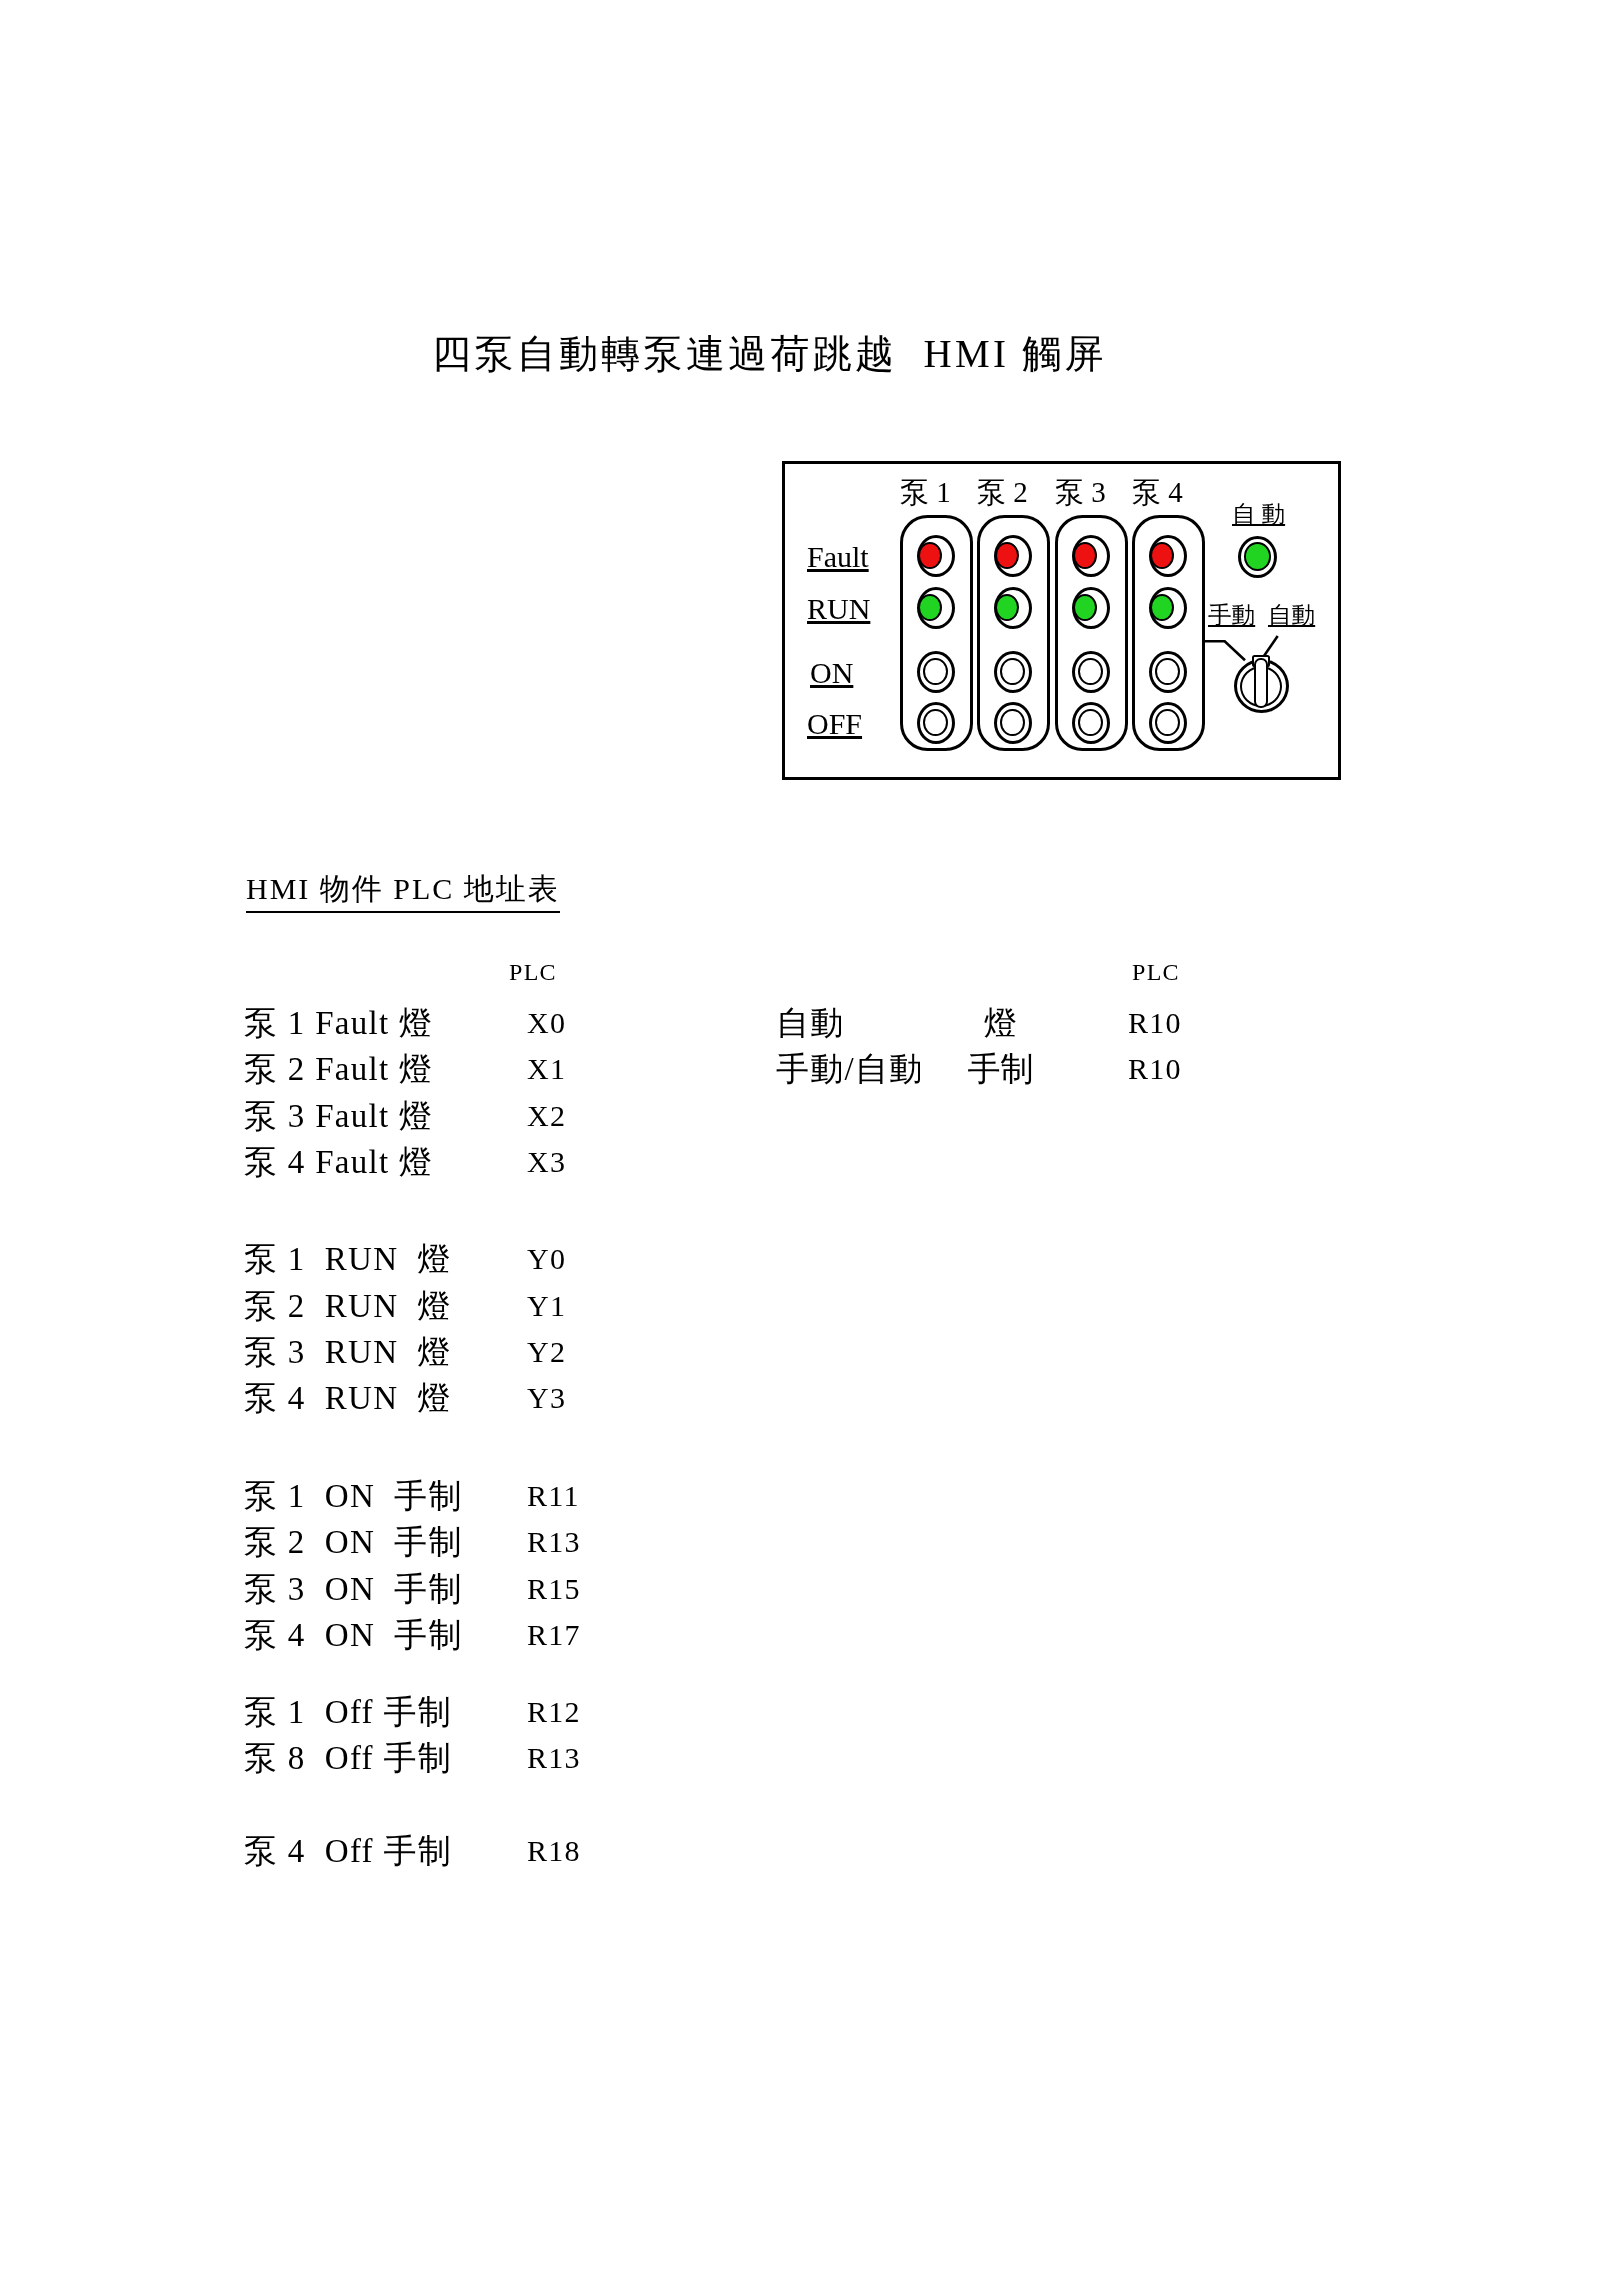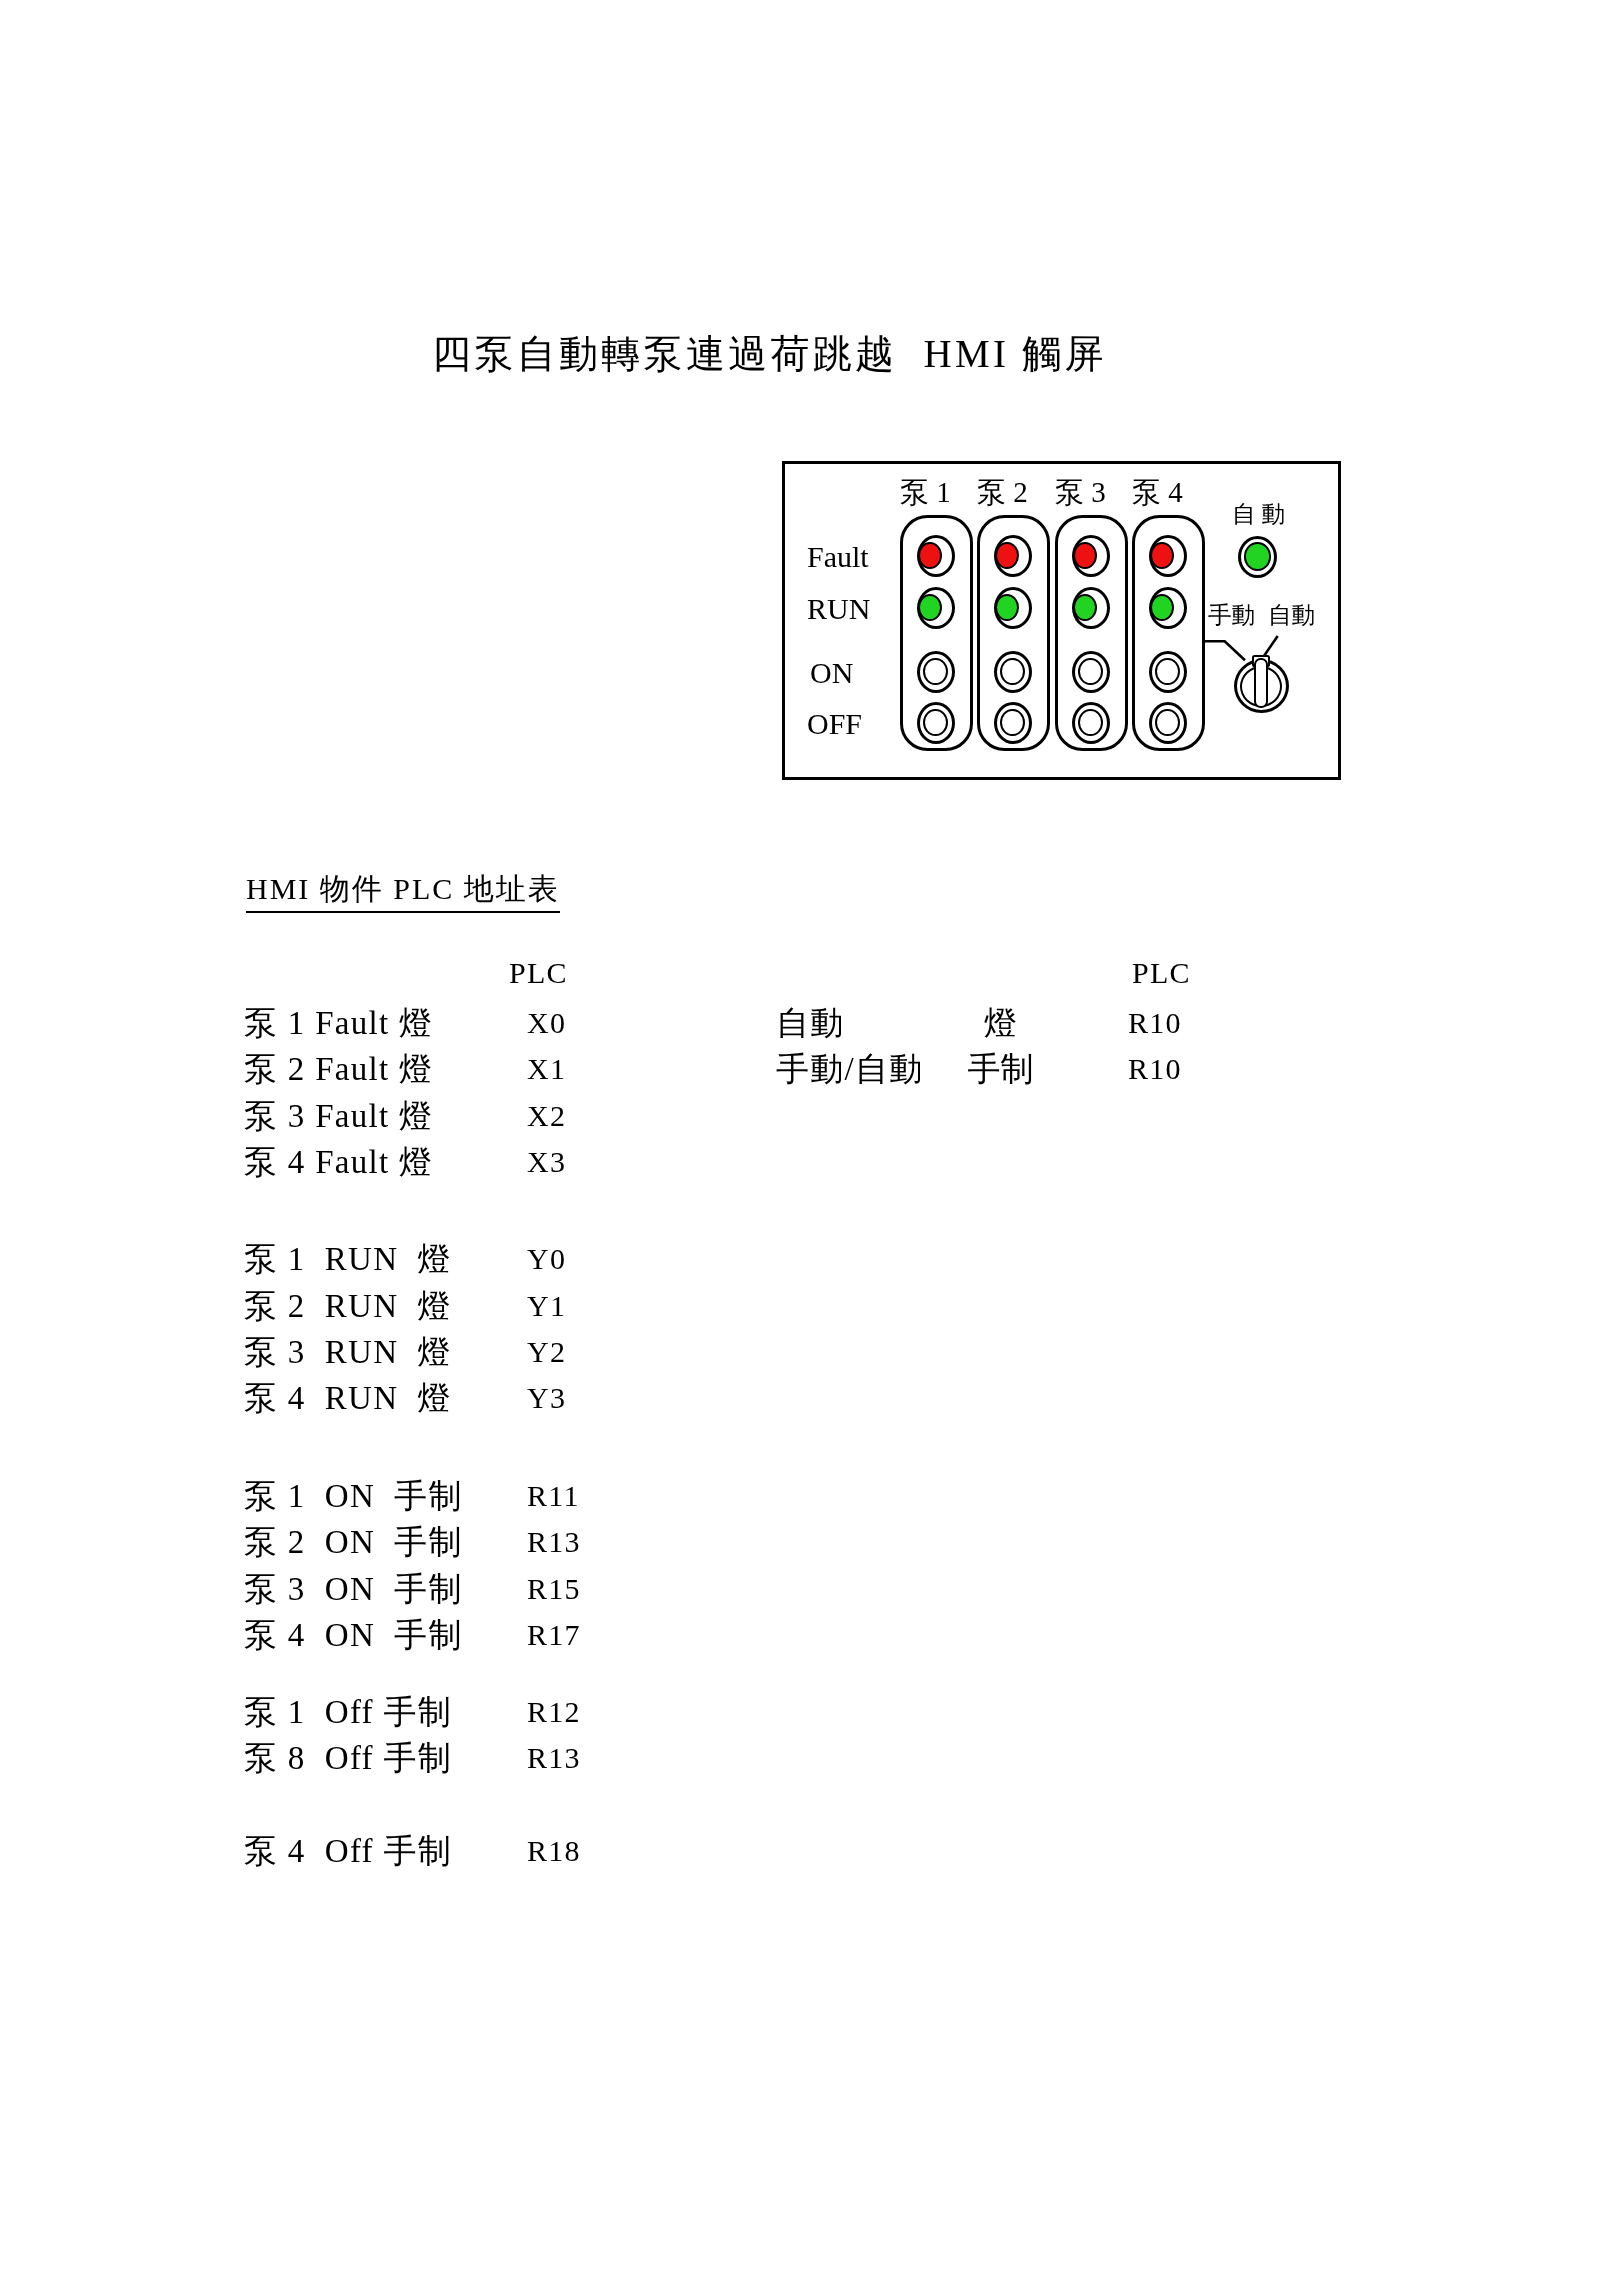--- a/index.html
+++ b/index.html
@@ -71,20 +71,21 @@
   .bulb.red   { background: #ee1111; left: -1.3px; top: 3.9px; }
   .bulb.green { background: #22d422; left: -1.3px; top: 3.9px; }
   .bulb.blank { background: #ffffff; border-width: 2.6px; width: 25px; height: 27.5px; left: 3.3px; top: 3.9px; }
   .bulb.green-center { background: #22d422; width: 27.5px; height: 29px; left: 2.6px; top: 3.3px; }
 
   .panel-label {
     position: absolute;
     font-size: 30px;
     line-height: 37px;
     white-space: pre;
+    text-decoration: underline;
   }
   .cjk-small { font-size: 23.6px; line-height: 29px; }
 
   .switch-outer {
     position: absolute;
     left: 449px; top: 195px;
     width: 55px; height: 54px;
     border: 3.3px solid #000;
     border-radius: 50%;
     box-sizing: border-box;
@@ -130,21 +131,21 @@
     font-size: 30px;
     line-height: 38px;
     letter-spacing: 2px;
     border-bottom: 2px solid #000;
     padding-bottom: 2.6px;
     white-space: pre;
   }
   .plc-header {
     position: absolute;
     top: 953px;
-    font-size: 30px;
+    font-size: 24px;
     line-height: 39px;
     letter-spacing: 1.3px;
   }
   .row {
     position: absolute;
     left: 0;
     width: 1623px; height: 42px;
   }
   .row span { position: absolute; line-height: 42px; white-space: pre; }
   .row .lbl  { left: 244px;  font-size: 33px; letter-spacing: 1.3px; }

